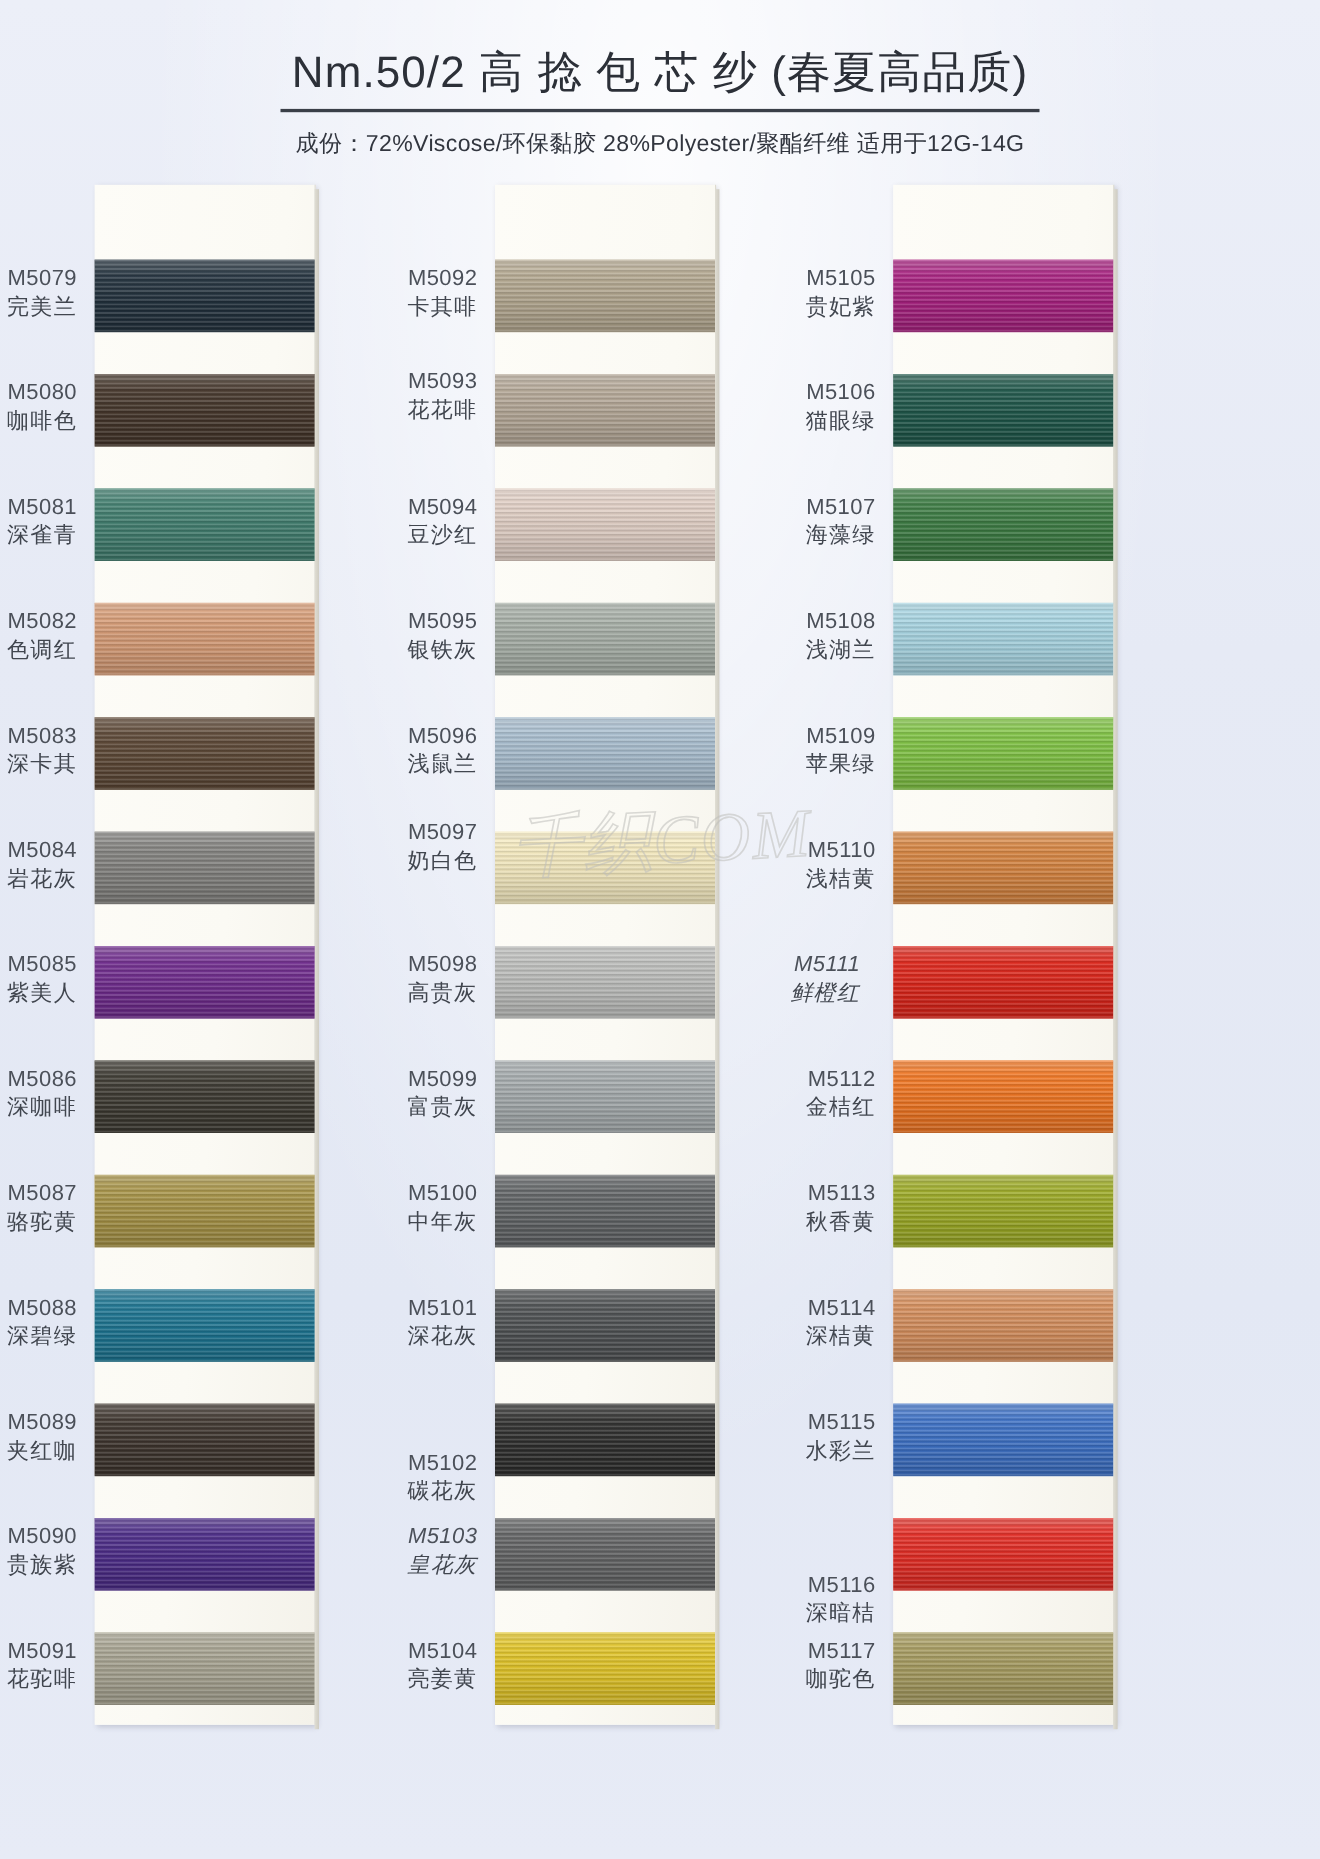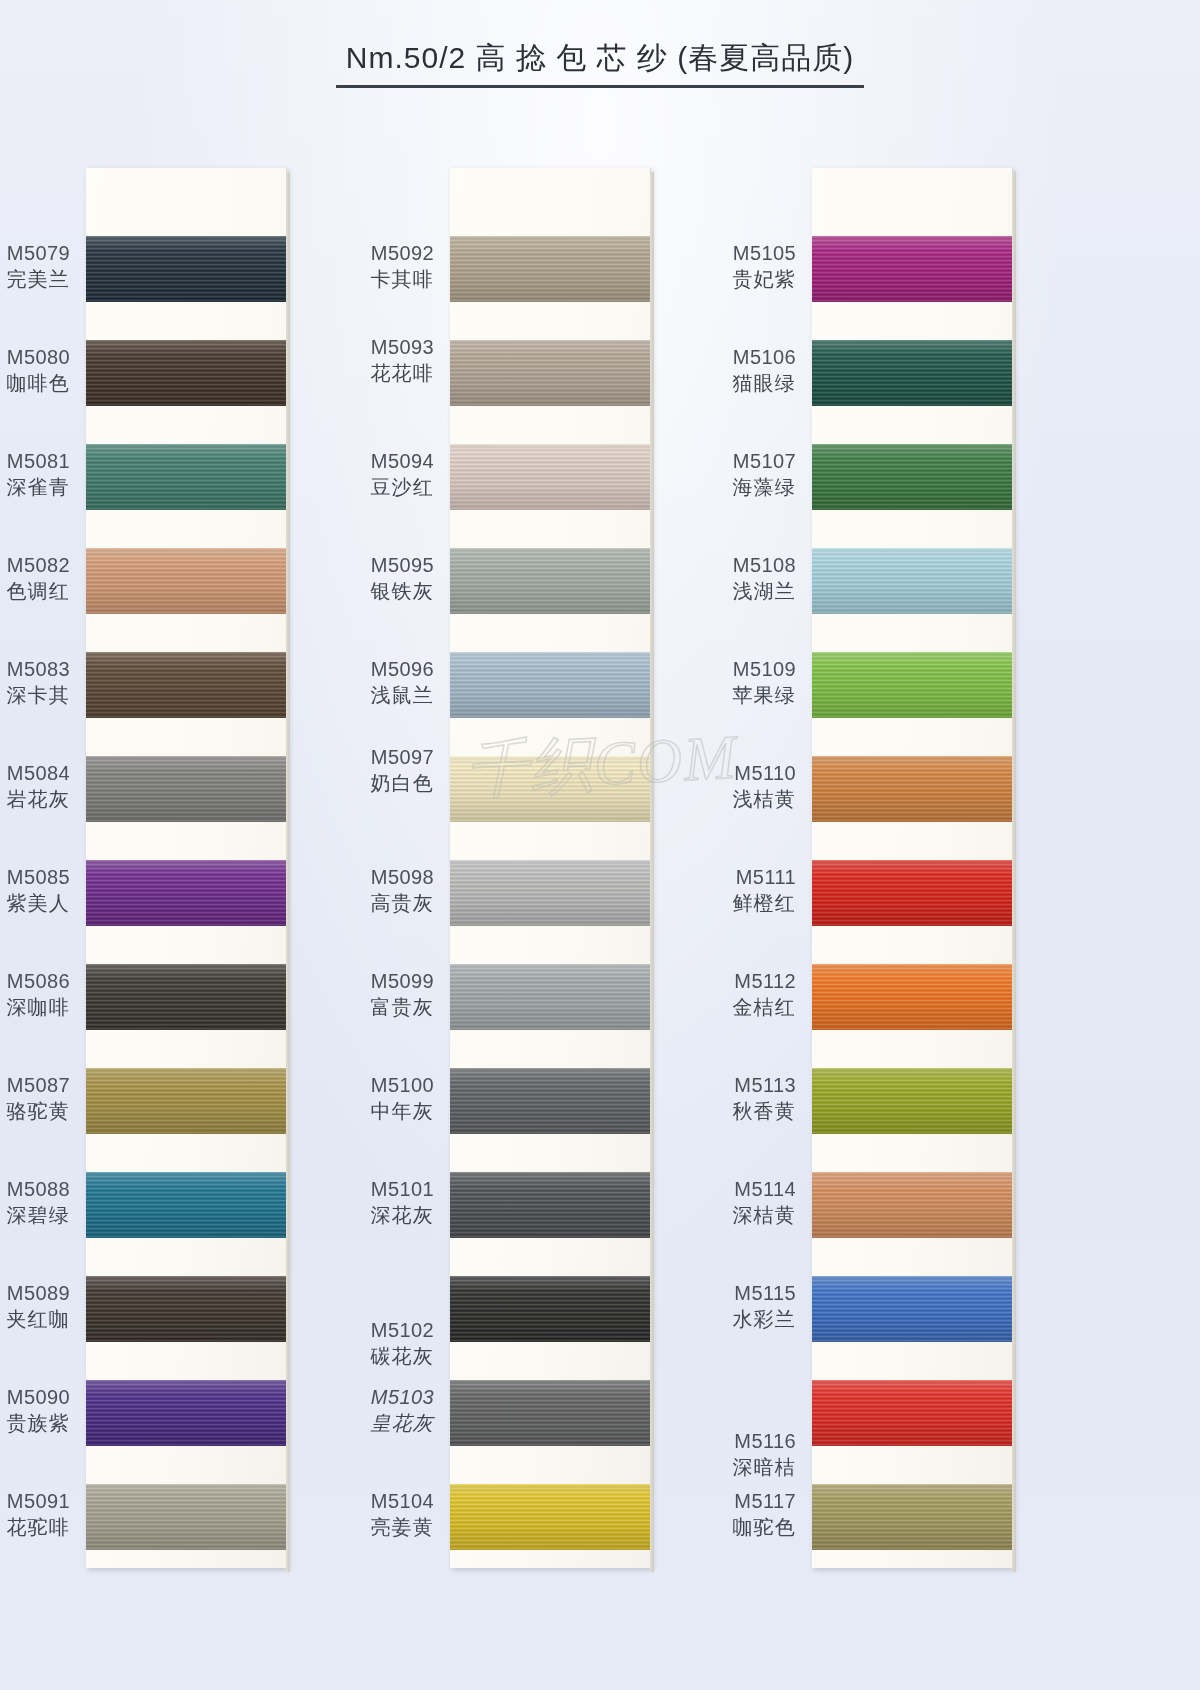--- a/index.html
+++ b/index.html
@@ -19,21 +19,21 @@
   #sheet:before{
     content:"";position:absolute;inset:0;
     background:radial-gradient(ellipse at 50% 8%, rgba(255,255,255,.85) 0%, rgba(255,255,255,0) 55%);
     pointer-events:none;
   }
 
   
   #header{position:absolute;left:0;top:0;width:1200px;text-align:center;}
   #title{
     margin-top:38px;
-    font-size:30px;
+    font-size:40px;
     color:#2c3038;
     letter-spacing:1px;
     white-space:nowrap;
     display:inline-block;
     padding:0 10px 6px 10px;
     border-bottom:3px solid #3a3f48;
     font-weight:400;
   }
   #subtitle{
     margin-top:14px;
@@ -110,20 +110,21 @@
     transform:rotate(-3deg);
   }
 </style>
 </head>
 <body>
 
 <div id="sheet"></div>
 
 <div id="header">
   <div id="title">Nm.50/2 高 捻 包 芯 纱 (春夏高品质)</div>
+  <div id="subtitle">成份：72%Viscose/环保黏胶 28%Polyester/聚酯纤维  适用于12G-14G</div>
 </div>
 
 <div id="columns-root">
     <div class="column" style="left: 0px;">
       <div class="card" style="left: 86px; height: 1400px;"></div>
       <div class="swatch" style="left: 86px; top: 68px; height: 66px; background: rgb(33, 48, 60);">
         <div class="yarn"></div>
         <div class="sheen"></div>
         <div class="fuzz"></div>
       </div>
@@ -414,21 +415,21 @@
       </div>
       <div class="label" style="left: 646px; top: 592px;">
         <span class="code">M5110</span>
         <span class="cname">浅桔黄</span>
       </div>
       <div class="swatch" style="left: 812px; top: 692px; height: 66px; background: rgb(220, 35, 24);">
         <div class="yarn"></div>
         <div class="sheen"></div>
         <div class="fuzz"></div>
       </div>
-      <div class="label" style="left: 646px; top: 696px;">
+      <div class="label" style="left: 632px; top: 696px; font-style: italic;">
         <span class="code">M5111</span>
         <span class="cname">鲜橙红</span>
       </div>
       <div class="swatch" style="left: 812px; top: 796px; height: 66px; background: rgb(239, 116, 32);">
         <div class="yarn"></div>
         <div class="sheen"></div>
         <div class="fuzz"></div>
       </div>
       <div class="label" style="left: 646px; top: 800px;">
         <span class="code">M5112</span>

